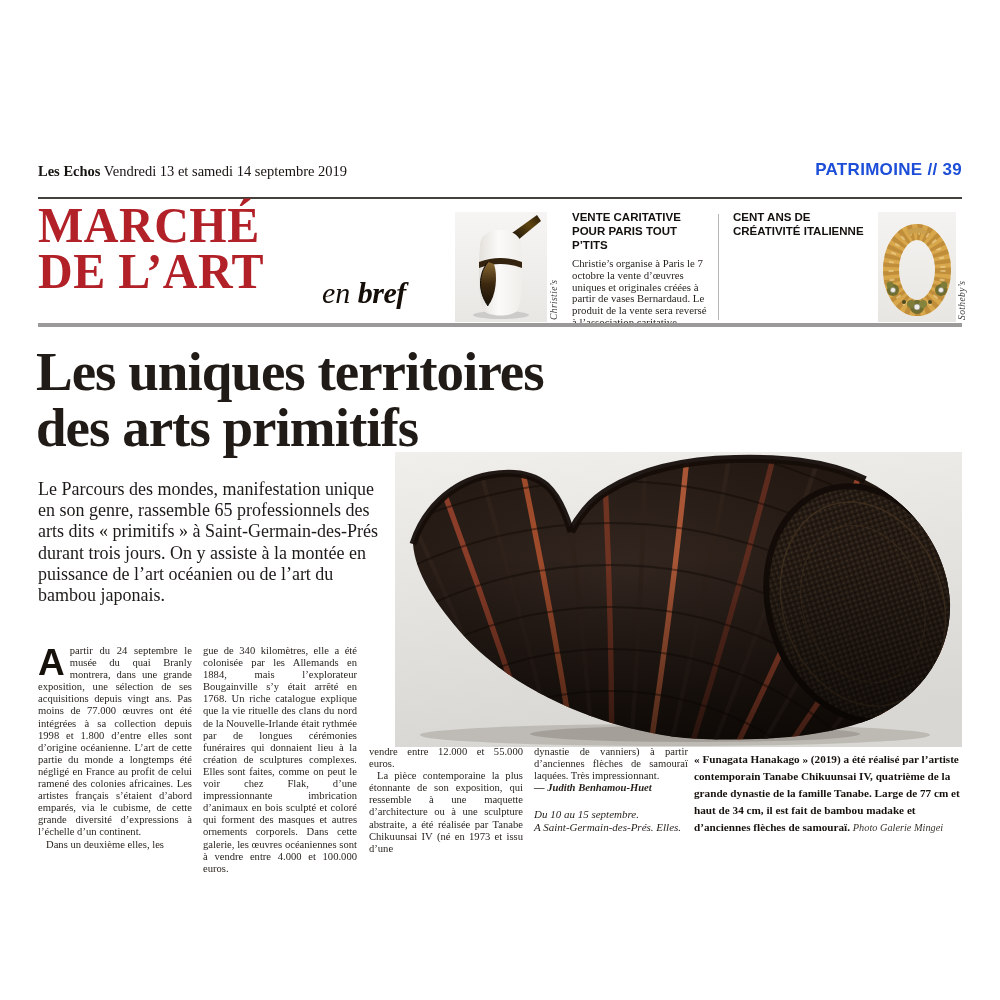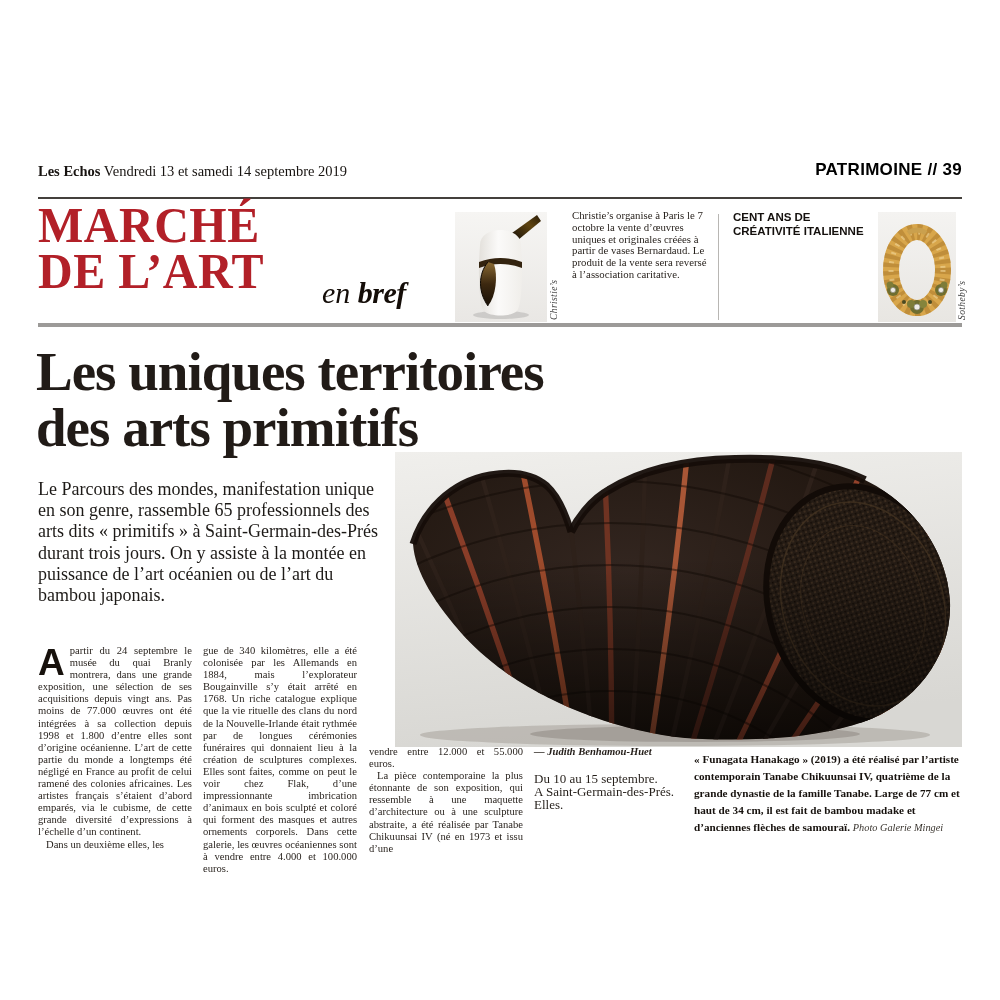--- a/index.html
+++ b/index.html
@@ -11,21 +11,21 @@
   }
   html,body{margin:0;padding:0;background:#ffffff;}
   .canvas{position:relative;width:1000px;height:1000px;background:#ffffff;overflow:hidden;
           font-family:"Liberation Serif","DejaVu Serif",serif;color:var(--body-ink);}
   .abs{position:absolute;}
 
   
   .masthead{left:38px;top:163px;font-size:14.5px;color:#171310;}
   .masthead .paper{font-weight:bold;}
   .section-head{right:38px;top:160px;font-family:"Liberation Sans","DejaVu Sans",sans-serif;
-                font-weight:bold;font-size:17px;letter-spacing:.3px;color:#000000;}
+                font-weight:bold;font-size:17px;letter-spacing:.3px;color:#1d4ed8;}
   .rule1{left:38px;top:197px;width:924px;height:2px;background:var(--dark-rule);}
   .rule2{left:38px;top:323px;width:924px;height:4px;background:var(--gray-rule);}
 
   
   .rubric{left:38px;top:201px;color:var(--red);font-weight:bold;font-size:48px;line-height:45px;
           letter-spacing:.5px;transform:scaleY(1.04);transform-origin:top left;}
   .enbref{left:322px;top:276px;font-size:30px;font-style:italic;color:#140d08;}
   .enbref .b{font-weight:bold;letter-spacing:-.5px;}
 
   
@@ -42,21 +42,21 @@
             letter-spacing:-1px;color:var(--ink);}
   .intro{left:38px;top:479px;width:354px;font-size:18px;line-height:21.2px;color:#1d1a17;}
 
   
   .col{width:154px;font-size:10.6px;line-height:12.1px;text-align:justify;color:var(--body-ink);}
   .col p{margin:0;}
   .col p.indent{text-indent:8px;}
   .dropcap{float:left;font-family:"Liberation Sans","DejaVu Sans",sans-serif;font-weight:bold;
            font-size:37px;line-height:31px;padding:2px 5px 0 0;color:#17110c;}
   .byline{font-weight:bold;font-style:italic;}
-  .eventinfo{font-size:13px;line-height:13px;margin-top:14px;text-align:left;}
+  .eventinfo{font-style:italic;font-size:11px;line-height:13px;margin-top:14px;text-align:left;}
   .remnant{margin-top:2px;height:3px;overflow:hidden;}
 
   
   .caption{left:694px;top:751px;width:268px;font-size:11.2px;line-height:17px;}
   .caption .cap{font-weight:bold;color:#17120e;}
   .caption .credit{font-style:italic;font-weight:normal;font-size:10.3px;color:#3a352f;}
 
   .photo-frame{left:395px;top:452px;width:567px;height:295px;}
   svg{display:block;}
 </style>
@@ -114,20 +114,21 @@
       <ellipse cx="46" cy="103" rx="28" ry="4" fill="rgba(0,0,0,0.12)"></ellipse>
       <polygon points="57,21 82,3 86,9 63,28" fill="url(#pvbeak)"></polygon>
       <path d="M25 33 C25 13 66 13 66 33 L67 50 C67 50 68 92 62 99 C56 105 35 105 29 99 C23 92 24 50 24 50 Z" fill="url(#pvbody)"></path>
       <path d="M24 50 Q45.5 42 67 50 L67 56 Q45.5 48 24 56 Z" fill="#33230f"></path>
       <path d="M33 50 C23 62 23 80 33 94 C41 84 43 64 39 52 Z" fill="url(#pvwing)"></path>
       <path d="M33 50 C23 62 23 80 33 94" fill="none" stroke="#0e0903" stroke-width="1"></path>
     </svg>
   </div>
   <div class="abs vcredit" style="left:549px;top:228px;">Christie’s</div>
   <div class="abs brief-text" style="left:572px;top:210px;">
+    <p class="brief-title">VENTE CARITATIVE POUR PARIS TOUT P’TITS</p>
     <div class="brief-body">Christie’s organise à Paris le 7 octobre la vente d’œuvres uniques et originales créées à partir de vases Bernardaud. Le produit de la vente sera reversé à l’association caritative.</div>
   </div>
 
   <div class="abs vdivider"></div>
 
   <div class="abs brief-text" style="left:733px;top:210px;">
     <p class="brief-title">CENT ANS DE CRÉATIVITÉ ITALIENNE</p>
   </div>
   <div class="abs" style="left:878px;top:212px;">
     <svg width="78" height="110" viewBox="0 0 78 110">
@@ -269,20 +270,21 @@
   <div class="abs col" style="left:203px;top:645px;">
     <p>gue de 340 kilomètres, elle a été colonisée par les Allemands en 1884, mais l’explorateur Bougainville s’y était arrêté en 1768. Un riche catalogue explique que la vie rituelle des clans du nord de la Nouvelle-Irlande était rythmée par de longues cérémonies funéraires qui donnaient lieu à la création de sculptures complexes. Elles sont faites, comme on peut le voir chez Flak, d’une impressionnante imbrication d’animaux en bois sculpté et coloré qui forment des masques et autres ornements corporels. Dans cette galerie, les œuvres océaniennes sont à vendre entre 4.000 et 100.000 euros.</p>
   </div>
 
   <div class="abs col" style="left:369px;top:746px;">
     <p>vendre entre 12.000 et 55.000 euros.</p>
     <p class="indent">La pièce contemporaine la plus étonnante de son exposition, qui ressemble à une maquette d’architecture ou à une sculpture abstraite, a été réalisée par Tanabe Chikuunsai IV (né en 1973 et issu d’une</p>
   </div>
 
   <div class="abs col" style="left:534px;top:746px;">
+    <p>dynastie de vanniers) à partir d’anciennes flèches de samouraï laquées. Très impressionnant.</p>
     <p class="byline">— Judith Benhamou-Huet</p>
     <div class="eventinfo">
       <div>Du 10 au 15 septembre.</div>
       <div>A Saint-Germain-des-Prés. Elles.</div>
     </div>
   </div>
 
   <div class="abs caption">
     <span class="cap">« Funagata Hanakago » (2019) a été réalisé par l’artiste contemporain Tanabe Chikuunsai IV, quatrième de la grande dynastie de la famille Tanabe. Large de 77 cm et haut de 34 cm, il est fait de bambou madake et d’anciennes flèches de samouraï. </span><span class="credit">Photo Galerie Mingei</span>
   </div>

